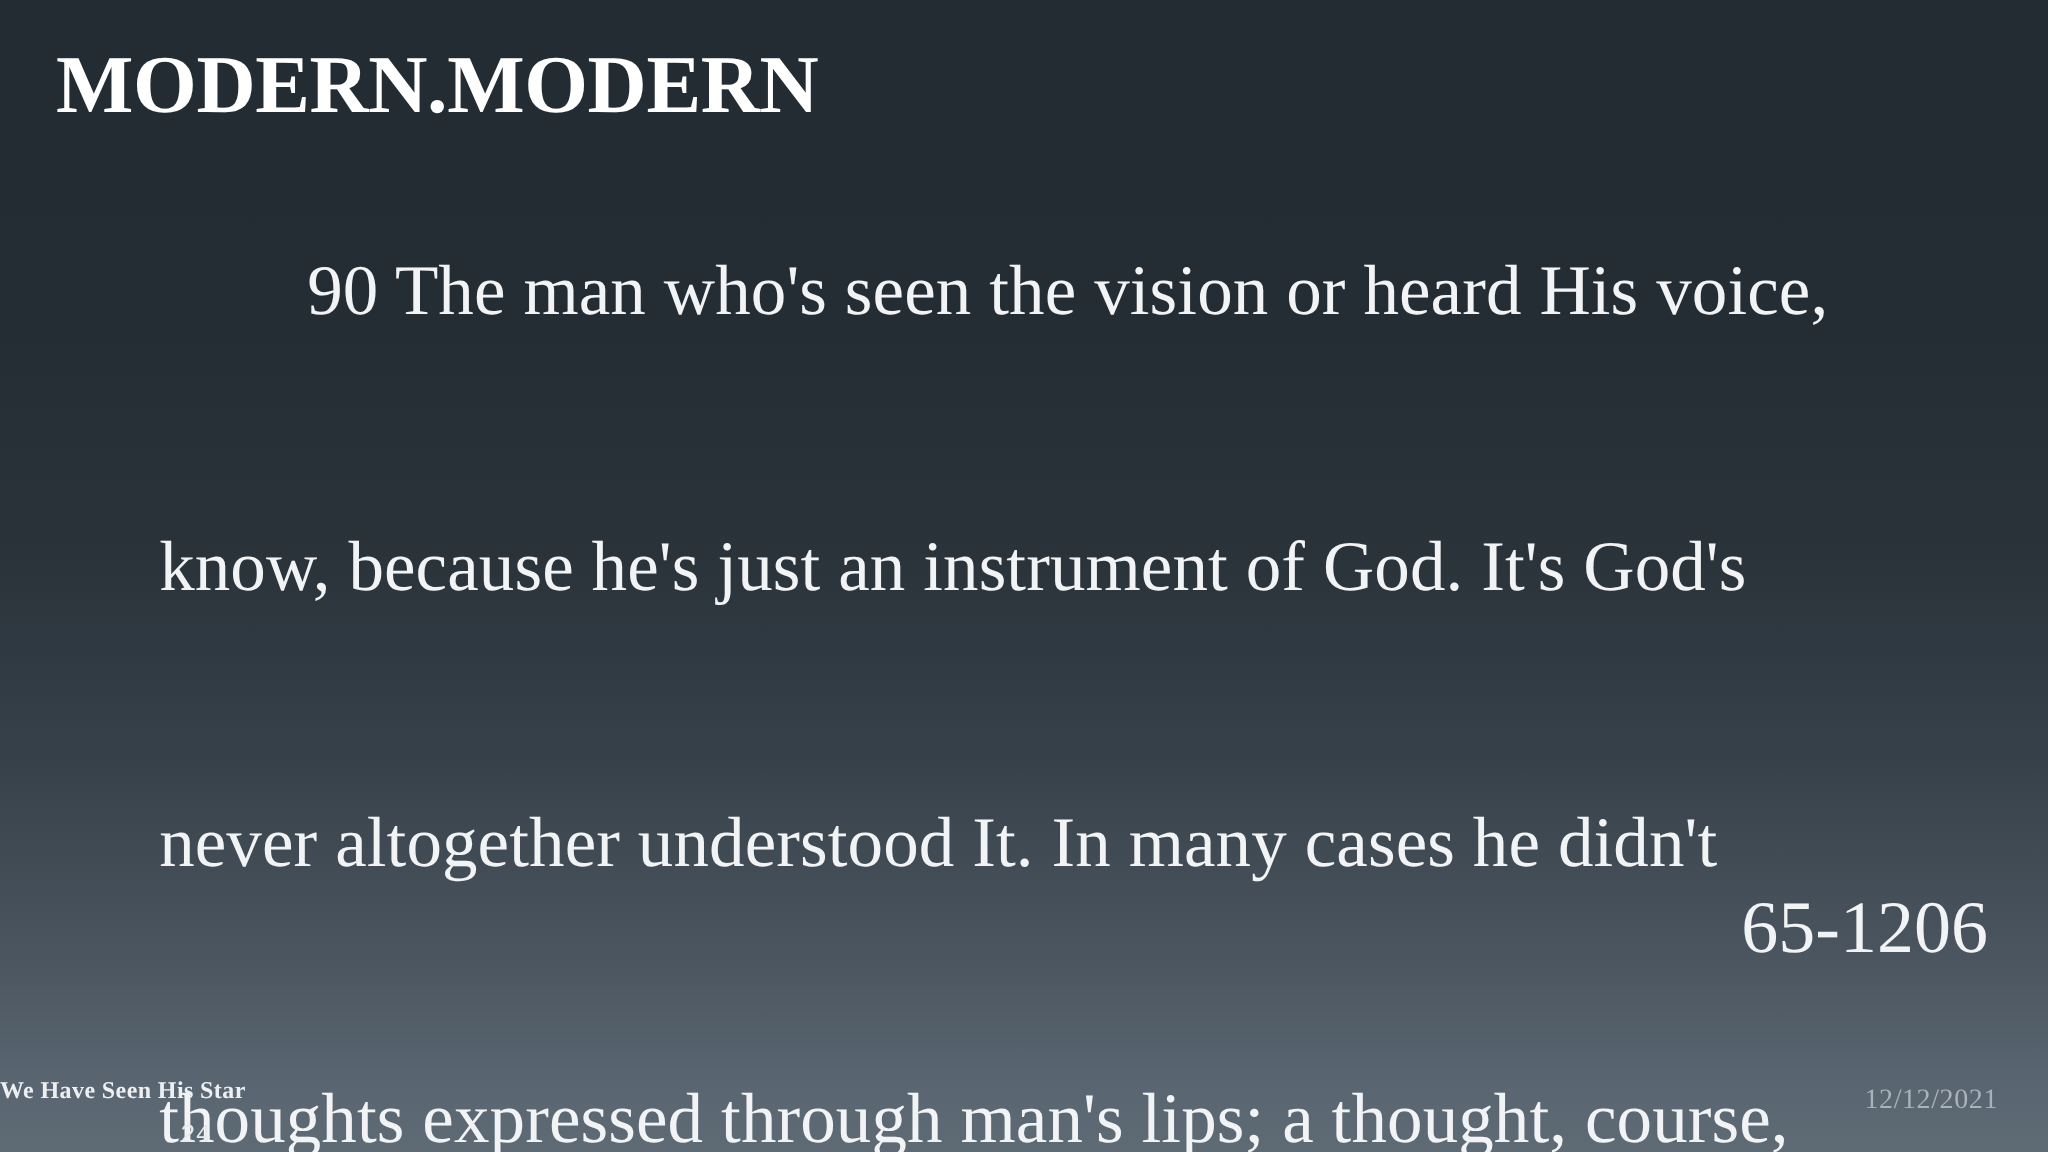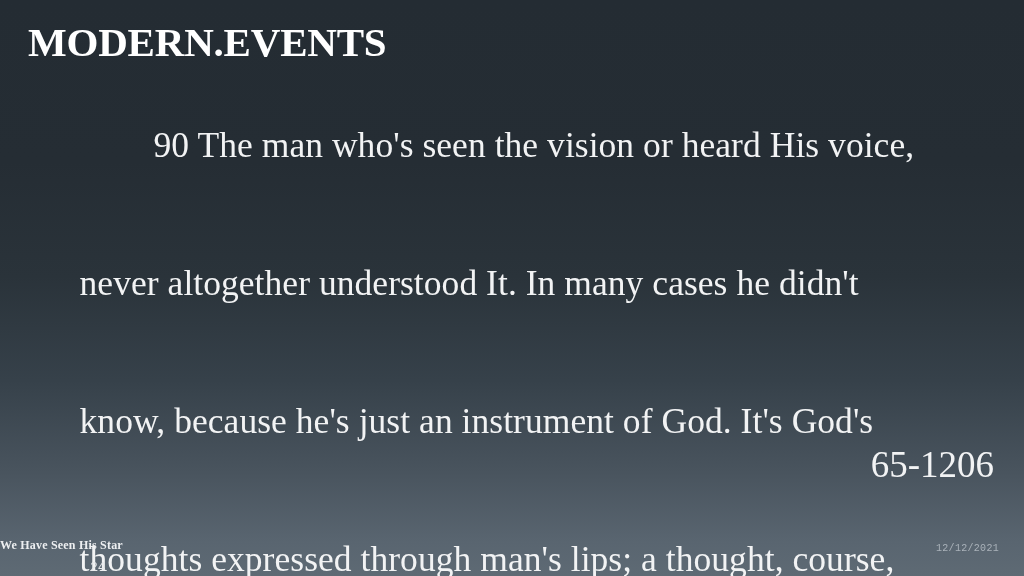--- a/index.html
+++ b/index.html
@@ -99,47 +99,47 @@
     font-size: 12px;
     line-height: 1;
     color: #edeff1;
     letter-spacing: 0.2px;
   }
 
   .footer-date {
     position: absolute;
     right: 25px;
     top: 544px;
-    font-family: Liberation Mono, monospace;
-    font-size: 10px;
+    font-family: Liberation Serif, serif;
+    font-size: 14px;
     line-height: 1;
     color: #aab2ba;
     letter-spacing: 0.3px;
     text-align: right;
   }
 </style>
 </head>
 <body>
 
 <div class="slide">
 
-  <div class="title">MODERN.EVENTS</div>
+  <div class="title">MODERN.MODERN</div>
 
   <div class="body-block">
 
     <div class="body-line">
       <span class="indent"></span><span>90 The man who's seen the vision or heard His voice,</span>
     </div>
 
     <div class="body-line">
-      <span>never altogether understood It. In many cases he didn't</span>
+      <span>know, because he's just an instrument of God. It's God's</span>
     </div>
 
     <div class="body-line">
-      <span>know, because he's just an instrument of God. It's God's</span>
+      <span>never altogether understood It. In many cases he didn't</span>
     </div>
 
     <div class="body-line">
       <span>thoughts expressed through man's lips; a thought, course,</span>
     </div>
 
   </div>
 
   <div class="reference">65-1206</div>
 

